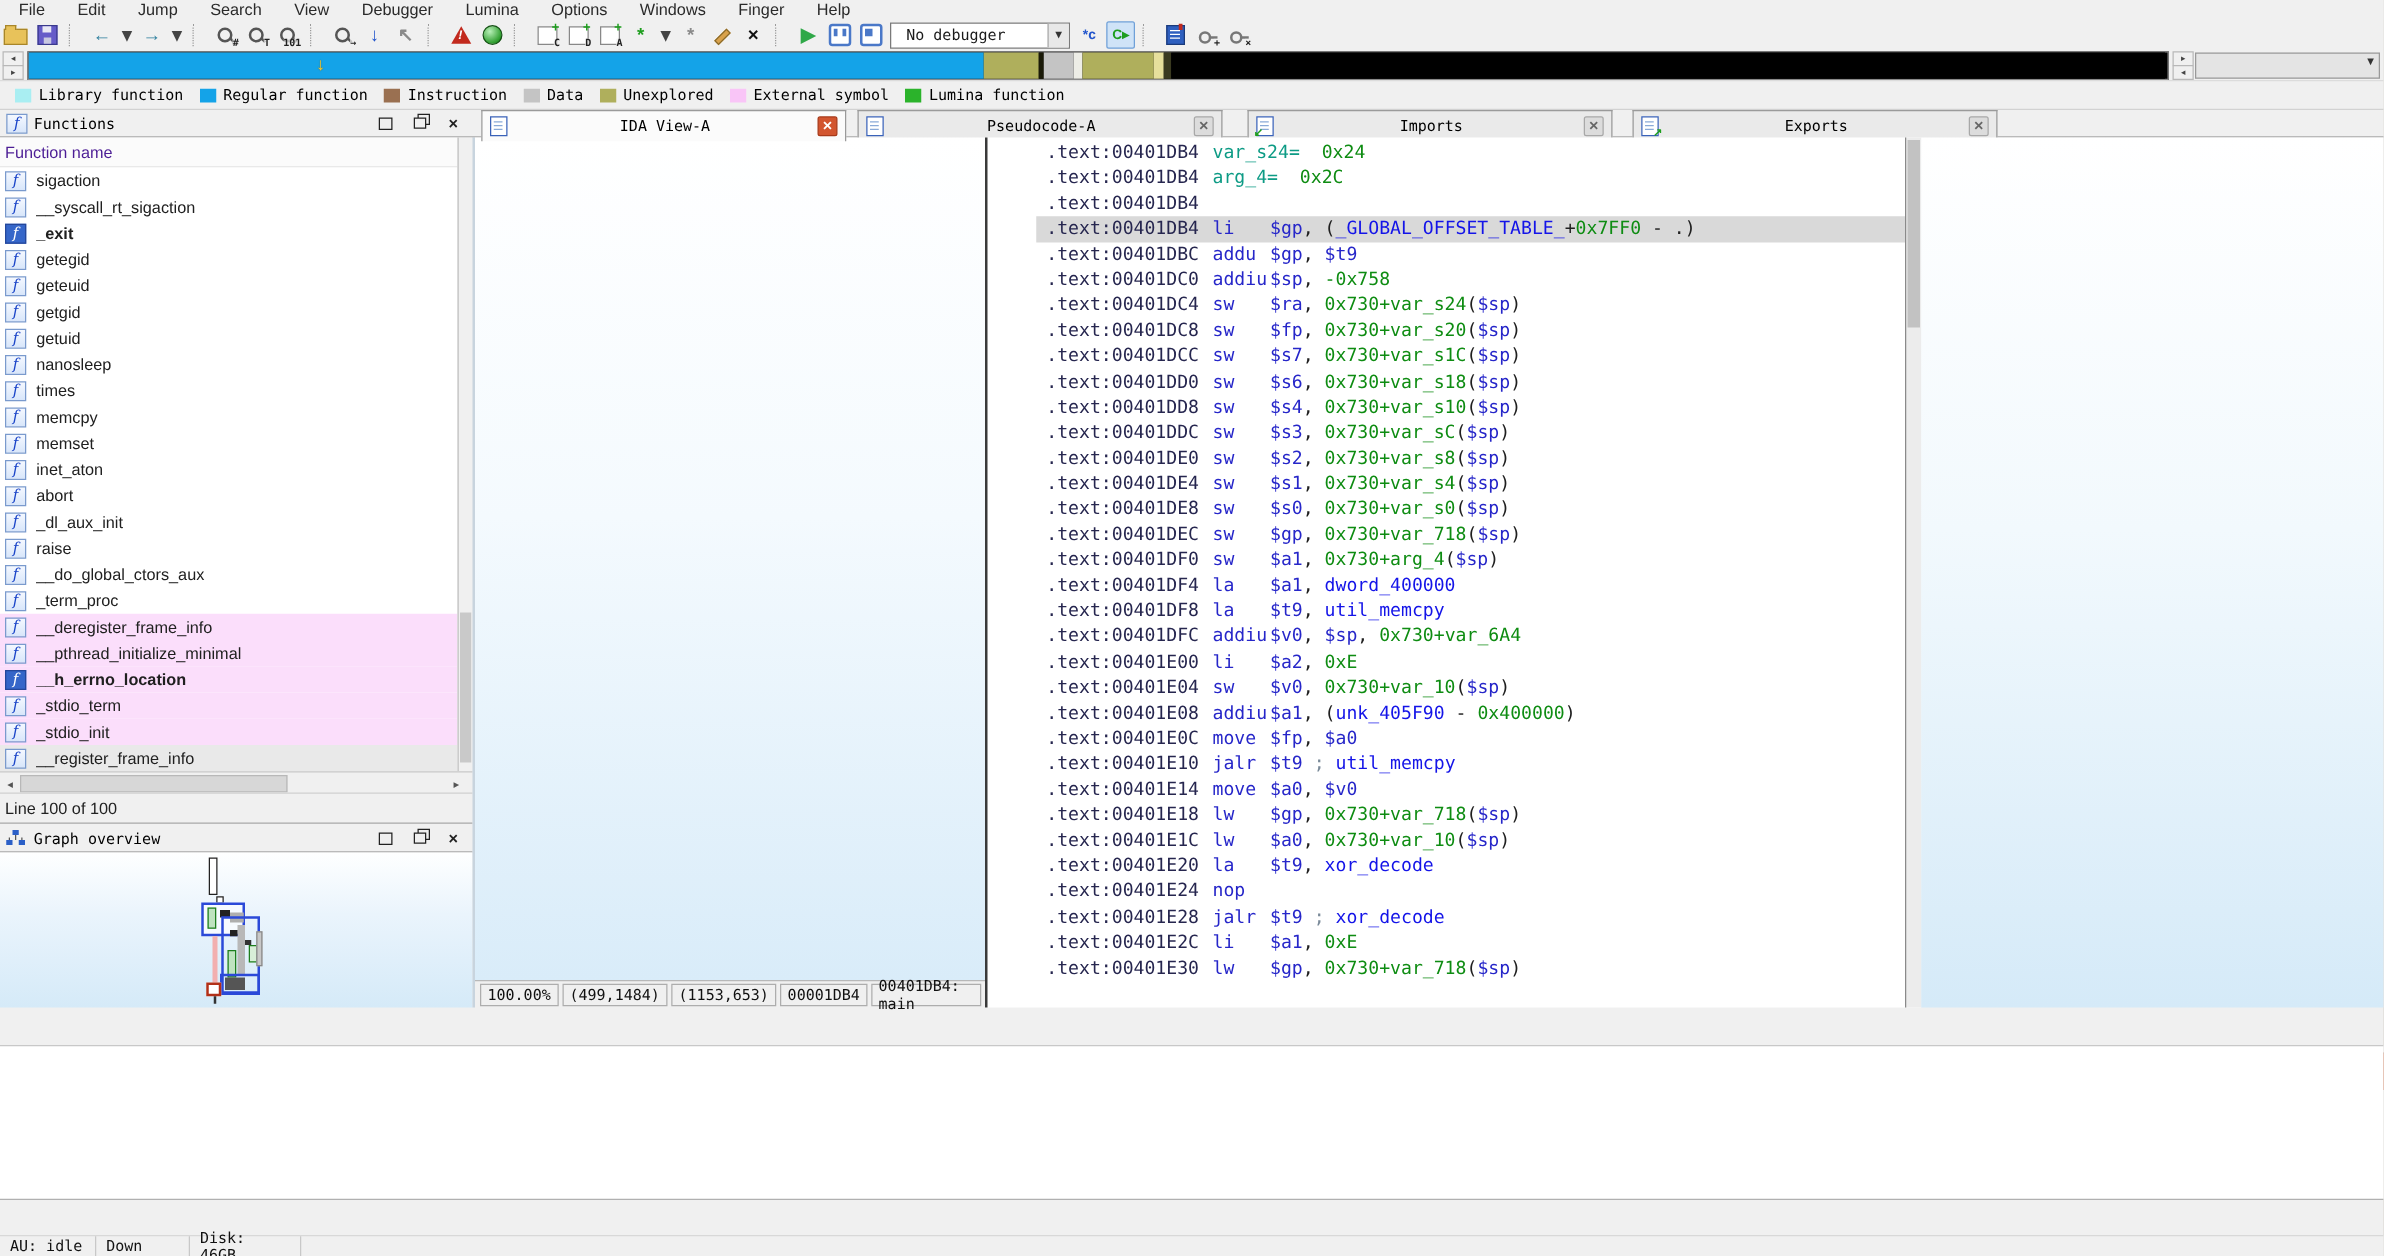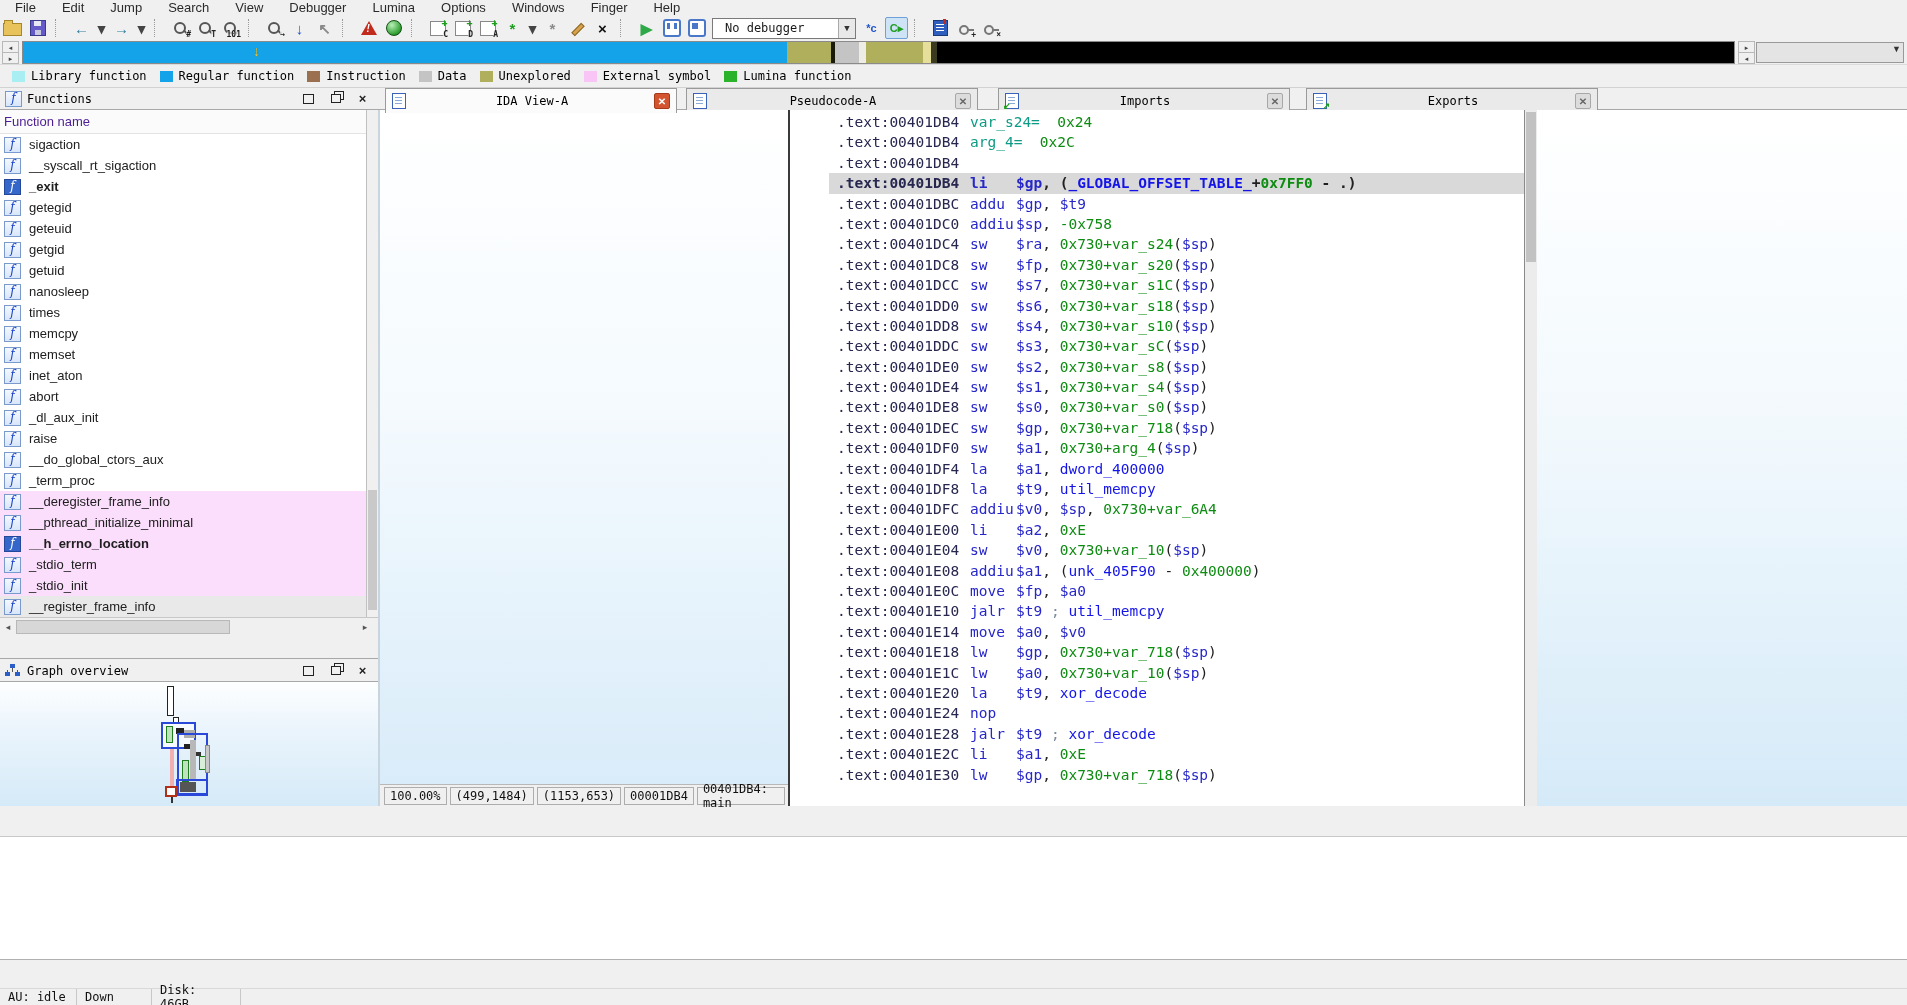--- a/index.html
+++ b/index.html
@@ -126,21 +126,21 @@
 
   
   #view-a{left:380px;top:110px;width:408px;height:674px;background:linear-gradient(180deg,#FFFFFF,#F4FAFE 45%,#D9ECF9);}
   #graph-statusbar{left:380px;top:784px;width:408px;height:22px;background:#F0F0F0;border-top:1px solid #B8B8B8;
                    display:flex;align-items:center;padding-left:4px;box-sizing:border-box;}
   .gseg{height:16px;border:1px solid #ADADAD;background:#F0F0F0;font-family:"DejaVu Sans Mono",monospace;font-size:12px;
         display:flex;align-items:center;padding:0 5px;margin-right:3px;color:#111;}
   #disasm{left:788px;top:110px;width:749px;height:696px;background:#fff;border-left:2px solid #3A3A3A;box-sizing:border-box;}
   #disasm-lines{position:absolute;left:0;top:2px;right:13px;padding-left:39px;}
   .dline{white-space:pre;font-family:"DejaVu Sans Mono",monospace;font-size:14.5px;line-height:20.4px;height:20.4px;padding-left:8px;}
-  .dline.hl{background:#D9D9D9;font-weight:bold;}
+  .dline.hl{background:#D9D9D9;}
   .ca{display:inline-block;width:133px;color:#26264F;}
   .cm{display:inline-block;width:46px;color:#2626C9;}
   .c-b{color:#2626C9;} .c-g{color:#0E8C12;} .c-f{color:#1414E8;} .c-p{color:#202020;} .c-c{color:#7A8A99;} .c-t{color:#0D9B85;}
   #disasm-vscroll{position:absolute;right:0;top:0;width:13px;height:100%;background:#ECECEC;border-left:1px solid #8a8a8a;box-sizing:border-box;}
   #disasm-vthumb{position:absolute;left:1px;top:2px;width:10px;height:150px;background:#C2C2C2;}
   #right-empty{left:1537px;top:110px;width:370px;height:696px;background:linear-gradient(180deg,#FFFFFF,#F2F9FD 45%,#D5EAF8);}
 
   
   #output-header{left:0;top:842px;width:1907px;height:30px;background:#c2410c;border-top:1px solid #9a9a9a;box-sizing:border-box;padding-left:40px;}
   #output-body{left:0;top:836px;width:1907px;height:124px;background:#fff;border-top:1px solid #C8C8C8;border-bottom:1px solid #B0B0B0;box-sizing:border-box;}
@@ -472,20 +472,23 @@
         <span class="fname">__register_frame_info</span>
       </div>
     </div>
   <div id="func-vscroll" class="abs">
     <div id="func-vthumb"></div>
   </div>
   <div id="func-hscroll" class="abs">
     <span class="hs-arrow" style="left:1px;">◂</span>
     <div id="func-hthumb"></div>
     <span class="hs-arrow" style="left:358px;">▸</span>
+  </div>
+  <div id="func-status" class="abs">
+    <span>Line 100 of 100</span>
   </div>
 
   <div id="graph-header" class="abs">
     <span class="orgicon" style="position:absolute;left:5px;top:4px;">
         <i></i>
       </span>
     <span class="phead-title" style="position:absolute;left:27px;top:5px;">Graph overview</span>
     <span class="wbtns" style="left:300px;top:4px;">
       <span class="wbtn">
           <i class="sqr"></i>

